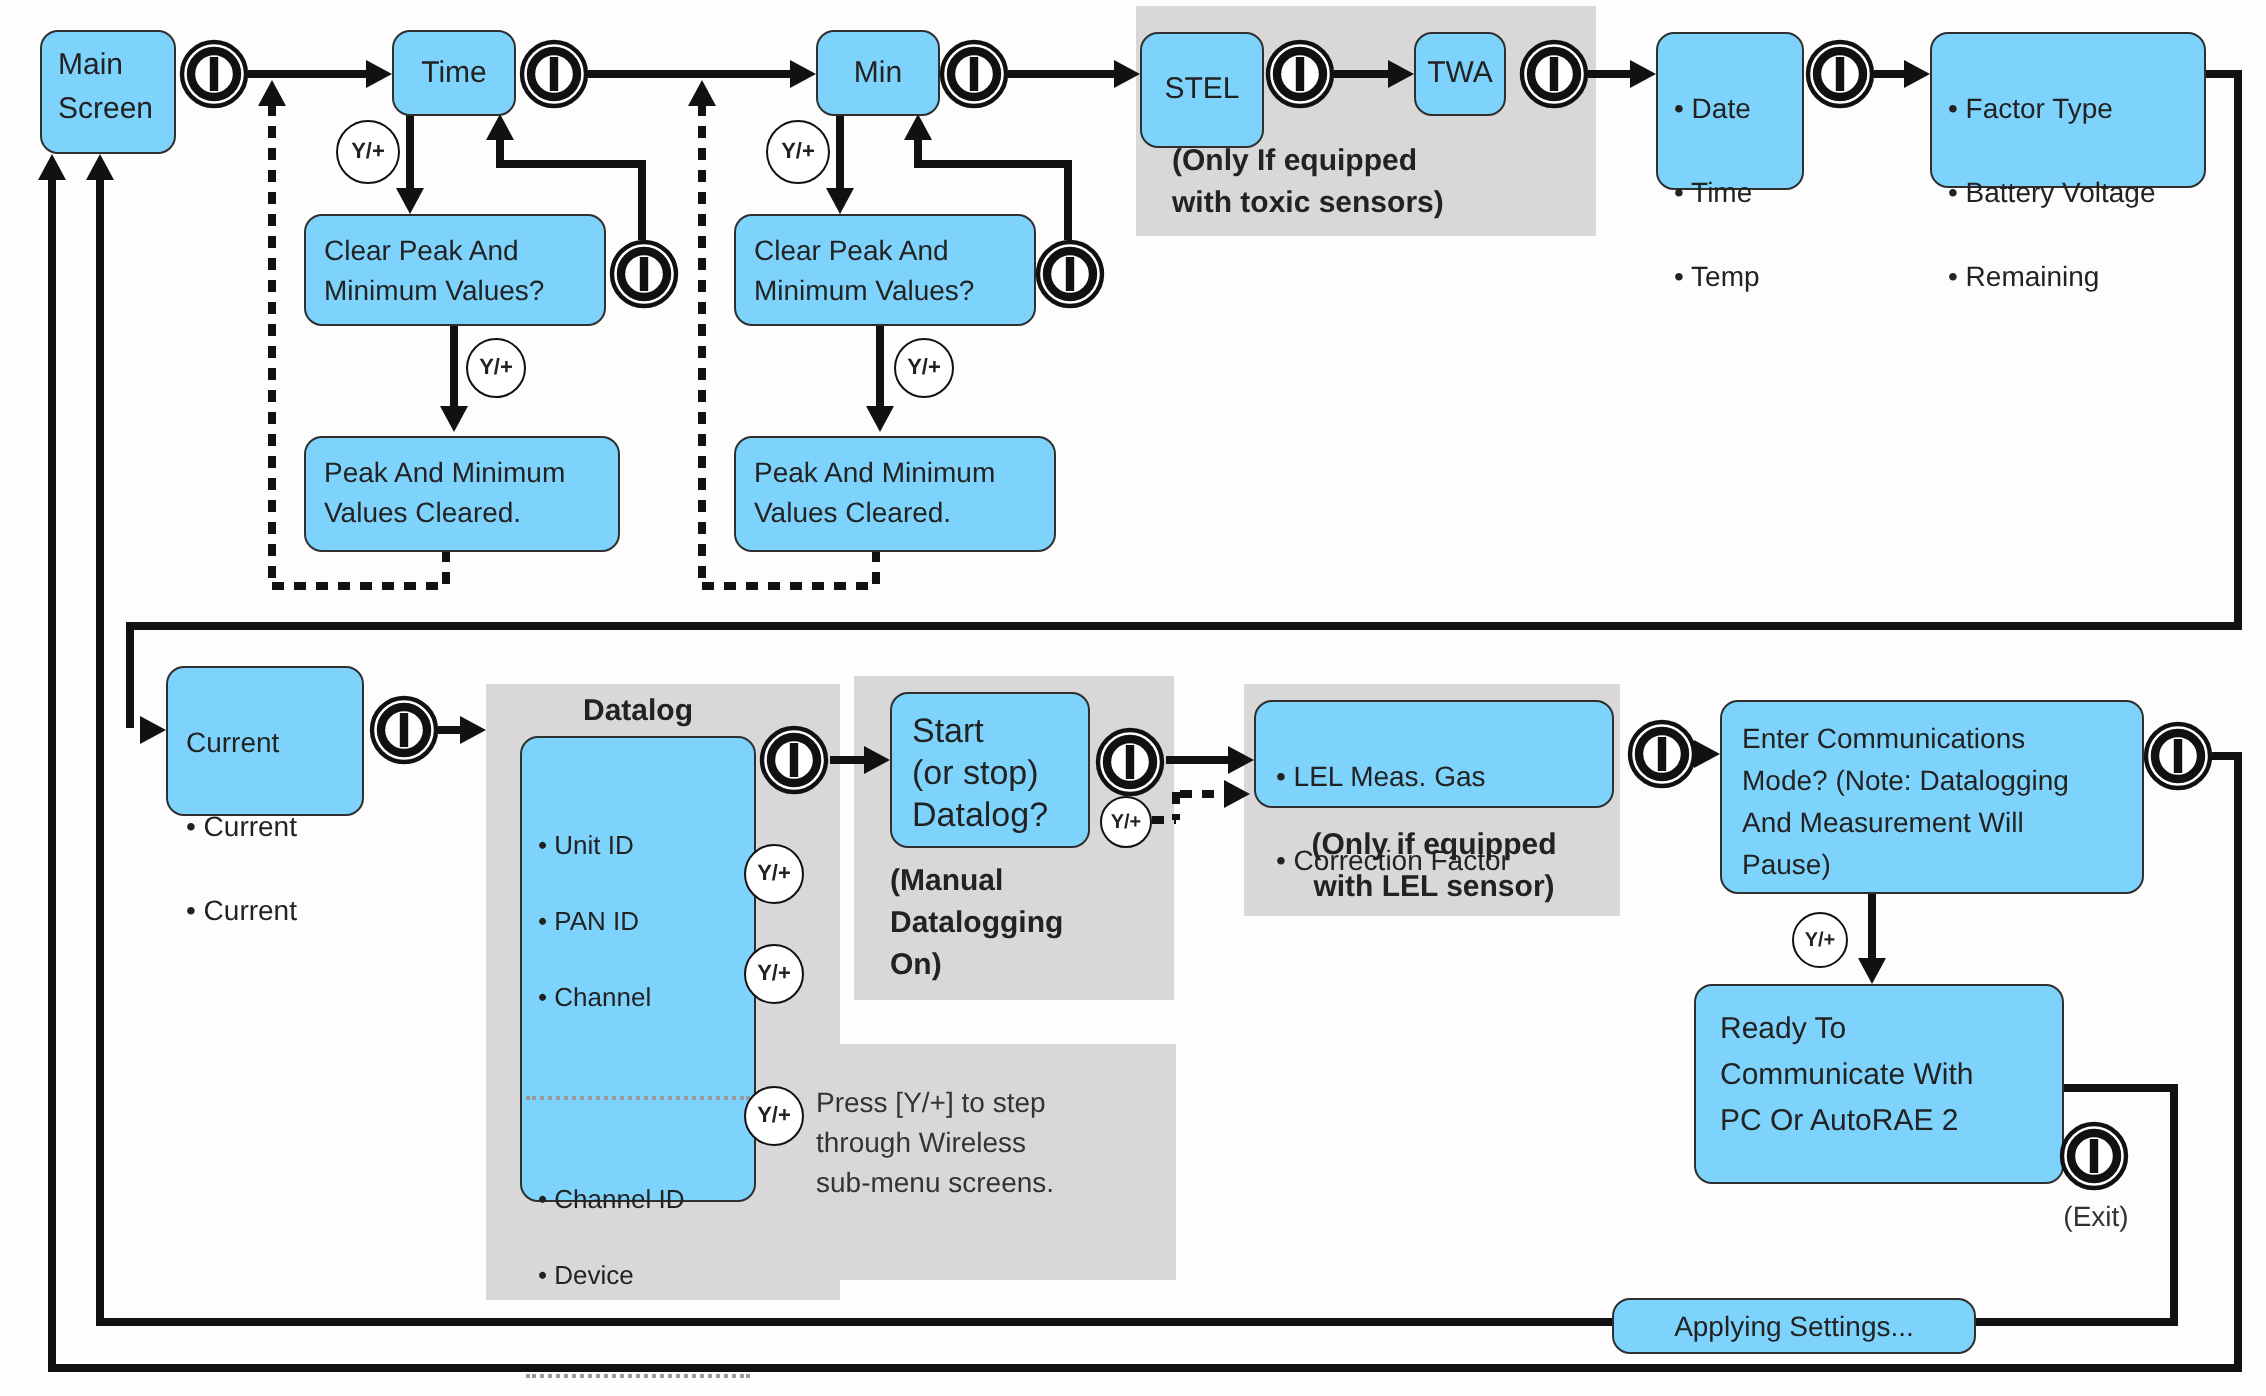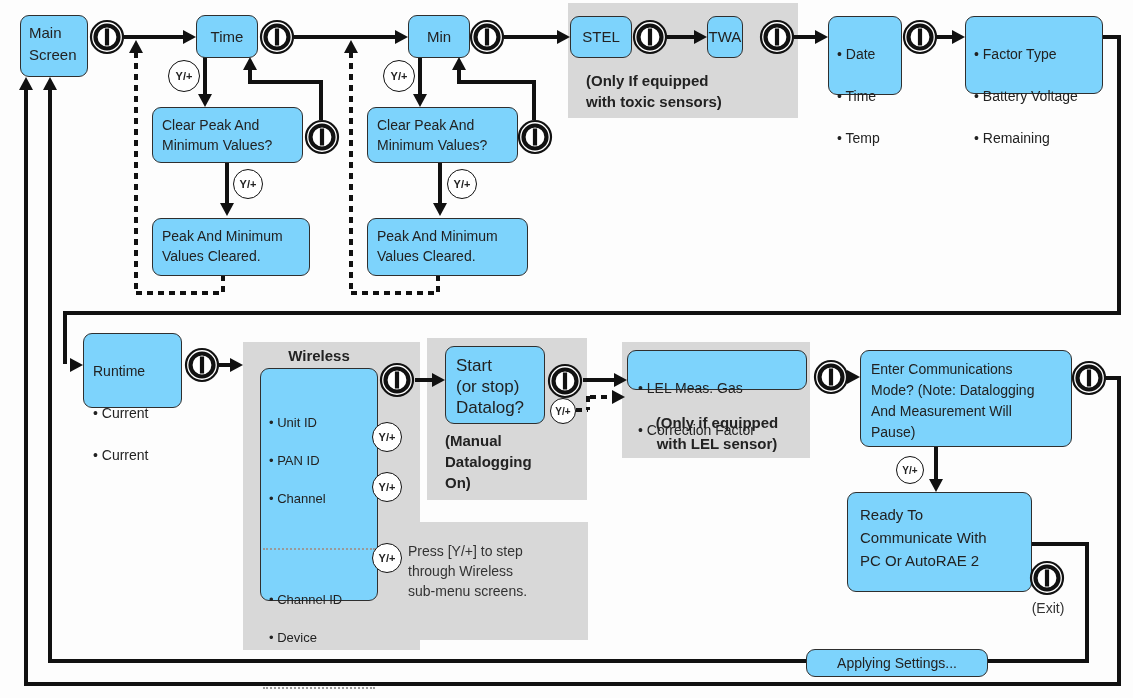--- a/index.html
+++ b/index.html
@@ -108,22 +108,22 @@
   <div class="hl" style="left:1032px;top:542px;width:57px"></div>
   <div class="vl" style="left:1085px;top:542px;height:120px"></div>
   <div class="hl" style="left:48px;top:659px;width:1041px"></div>
   <div class="vl" style="left:48px;top:90px;height:571px"></div>
   <div class="au" style="left:43px;top:77px"></div>
 
   <div class="box" style="left:20px;top:15px;width:68px;height:62px;font-size:15px;line-height:22px;padding:6px 8px">Main
 Screen</div>
   <div class="box ctr" style="left:196px;top:15px;width:62px;height:43px;font-size:15px">Time</div>
   <div class="box ctr" style="left:408px;top:15px;width:62px;height:43px;font-size:15px">Min</div>
-  <div class="box ctr" style="left:570px;top:16px;width:62px;height:42px;font-size:15px">STEL</div>
-  <div class="box ctr" style="left:707px;top:16px;width:36px;height:42px;font-size:15px">TWA</div>
+  <div class="box ctr" style="left:570px;top:16px;width:62px;height:58px;font-size:15px">STEL</div>
+  <div class="box ctr" style="left:707px;top:16px;width:46px;height:42px;font-size:15px">TWA</div>
   <div class="box" style="left:152px;top:107px;width:151px;height:56px">Clear Peak And
 Minimum Values?</div>
   <div class="box" style="left:152px;top:218px;width:158px;height:58px">Peak And Minimum
 Values Cleared.</div>
   <div class="box" style="left:367px;top:107px;width:151px;height:56px">Clear Peak And
 Minimum Values?</div>
   <div class="box" style="left:367px;top:218px;width:161px;height:58px">Peak And Minimum
 Values Cleared.</div>
   <div class="box" style="left:828px;top:16px;width:74px;height:79px;padding:6px 8px;line-height:21px">
     <div>• Date</div>
@@ -133,26 +133,26 @@
   <div class="box" style="left:965px;top:16px;width:138px;height:78px;padding:6px 8px;line-height:21px">
     <div>• Factor Type</div>
     <div>• Battery Voltage</div>
     <div>• Remaining</div>
   </div>
 
   <div class="cap" style="left:586px;top:70px;width:210px">(Only If equipped
 with toxic sensors)</div>
 
   <div class="box" style="left:83px;top:333px;width:99px;height:75px;padding:6px 9px;line-height:21px">
-    <div>Runtime</div>
+    <div>Current</div>
     <div>• Current</div>
     <div>• Current</div>
   </div>
 
-  <div class="cap" style="left:260px;top:345px;width:118px;text-align:center">Wireless</div>
+  <div class="cap" style="left:260px;top:345px;width:118px;text-align:center">Datalog</div>
   <div class="box wbox" style="left:260px;top:368px;width:118px;height:233px">
     <div class="wgroup">
       <div>• Unit ID</div>
       <div>• PAN ID</div>
       <div>• Channel</div>
     </div>
     <div class="wdiv"></div>
     <div class="wgroup">
       <div>• Channel ID</div>
       <div>• Device</div>
@@ -166,21 +166,21 @@
 through Wireless
 sub-menu screens.</div>
 
   <div class="box" style="left:445px;top:346px;width:100px;height:78px;padding:8px 10px;line-height:21px;font-size:17px">Start
 (or stop)
 Datalog?</div>
   <div class="cap" style="left:445px;top:430px;width:150px">(Manual
 Datalogging
 On)</div>
 
-  <div class="box" style="left:627px;top:350px;width:180px;height:40px;padding:6px 10px;line-height:21px">
+  <div class="box" style="left:627px;top:350px;width:180px;height:54px;padding:6px 10px;line-height:21px">
     <div>• LEL Meas. Gas</div>
     <div>• Correction Factor</div>
   </div>
   <div class="cap" style="left:632px;top:412px;width:170px;text-align:center">(Only if equipped
 with LEL sensor)</div>
 
   <div class="box" style="left:860px;top:350px;width:212px;height:97px;padding:8px 10px;line-height:21px">Enter Communications
 Mode? (Note: Datalogging
 And Measurement Will
 Pause)</div>

